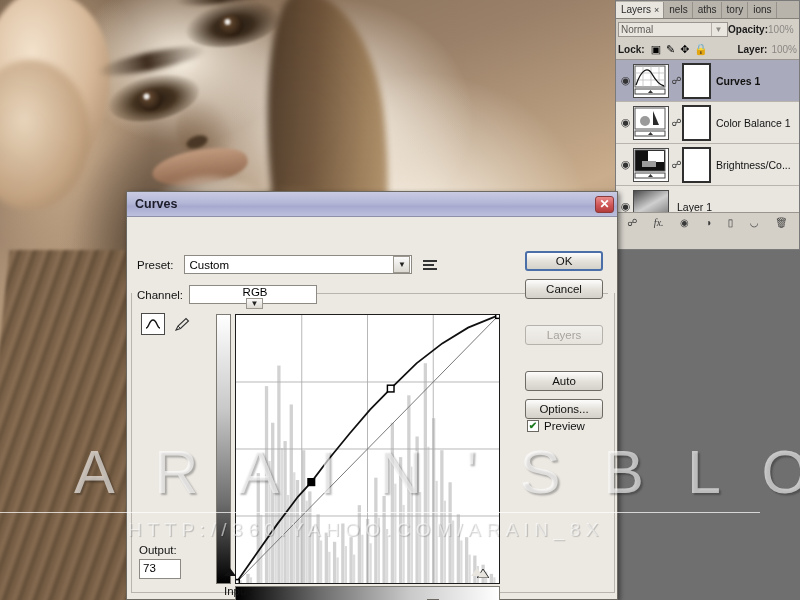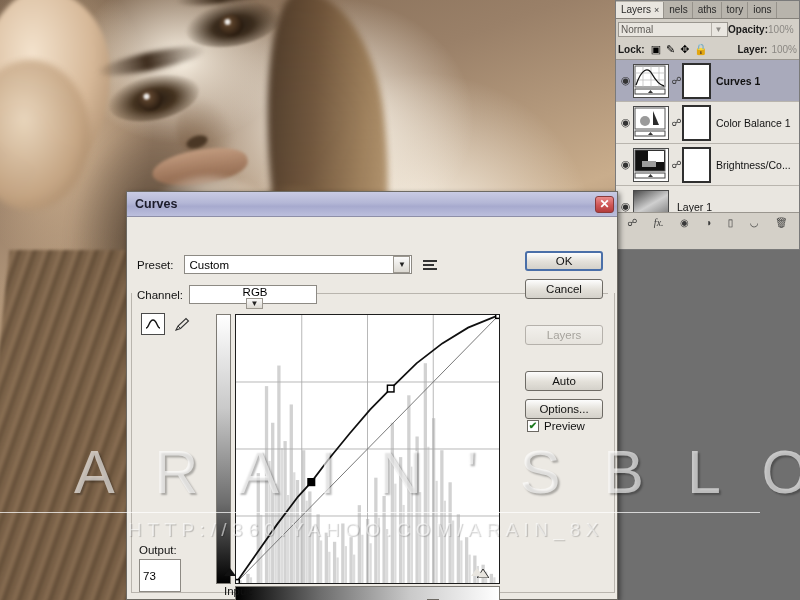--- a/index.html
+++ b/index.html
@@ -159,22 +159,22 @@
     border:1px solid #7d7a74;box-sizing:border-box;}
   #graph{position:absolute;left:19px;top:0;width:265px;height:270px;
     background:#fff;border:1px solid #1d1d1d;box-sizing:border-box;overflow:hidden;}
   #hgrad{position:absolute;left:19px;top:272px;width:265px;height:15px;
     background:linear-gradient(90deg,#000000 0%,#6d6d6d 32%,#c9c9c9 66%,#ffffff 100%);
     border:1px solid #7d7a74;box-sizing:border-box;}
 
   
   #outBlock{position:absolute;left:12px;top:327px;}
   #outBlock .lab{margin-bottom:3px;}
-  .numfield{width:42px;height:33px;background:#fff;border:1px solid #8d8a84;
-    font-size:11.5px;color:#000;padding:8px 3px;box-sizing:border-box;line-height:16px;}
+  .numfield{width:42px;height:20px;background:#fff;border:1px solid #8d8a84;
+    font-size:11.5px;color:#000;padding:0 3px;box-sizing:border-box;line-height:16px;}
   #inBlock{position:absolute;left:97px;top:368px;}
   #inBlock .lab{margin-bottom:3px;}
   #sliderArrows{position:absolute;left:97px;top:351px;width:265px;height:11px;}
   .sArrow{position:absolute;width:0;height:0;border-left:6px solid transparent;
     border-right:6px solid transparent;border-bottom:8px solid #111;}
   .sArrow.hollow{border-bottom-color:transparent;}
   .sArrow.hollow:after{content:"";position:absolute;left:-6px;top:0;width:0;height:0;
     border-left:6px solid transparent;border-right:6px solid transparent;border-bottom:8px solid #e8e5df;}
   #eyedroppers{position:absolute;left:196px;top:382px;display:flex;gap:12px;align-items:center;}
   #showClip{position:absolute;left:300px;top:382px;display:flex;align-items:center;gap:4px;}

